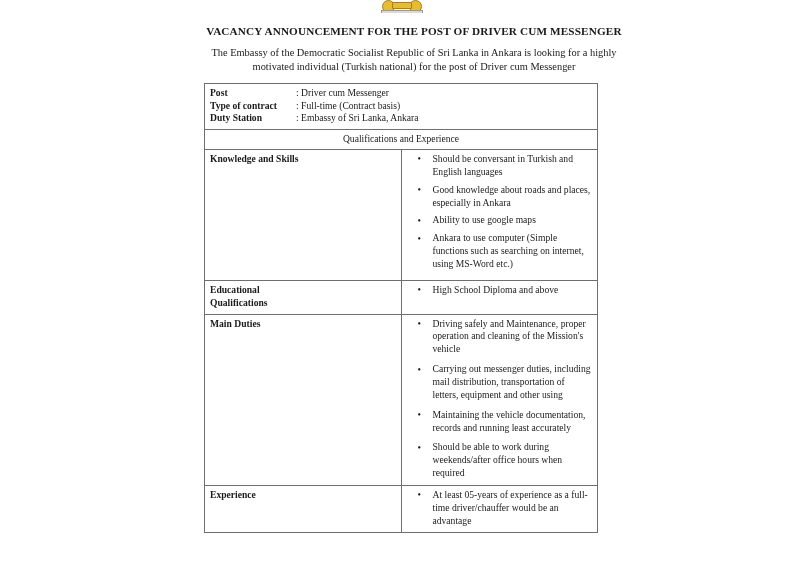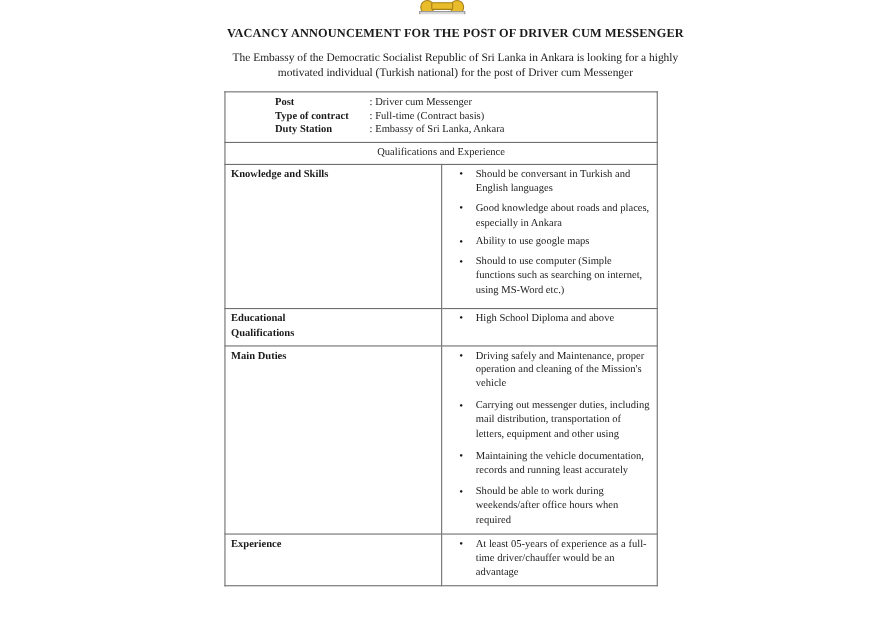--- a/index.html
+++ b/index.html
@@ -104,21 +104,21 @@
   table.vac td {
     border: 1px solid #6f6f6f;
     vertical-align: top;
     font-size: 9.6px;
     line-height: 1.3;
     padding: 3px 5px 4px 5px;
   }
   td.col-label { width: 109px; }
   td.col-body  { width: 285px; }
 
-  .kv-row { white-space: nowrap; margin-left: 40px; }
+  .kv-row { white-space: nowrap; }
   .kv-row .k {
     display: inline-block;
     width: 86px;
     font-weight: bold;
   }
   .kv-row .v { display: inline-block; }
 
   td.section-head {
     text-align: center;
     font-weight: normal;
@@ -197,21 +197,21 @@
 
         <tr>
           <td class="col-label">
             <span class="lbl">Knowledge and Skills</span>
           </td>
           <td class="col-body">
             <ul class="bl tight">
               <li>Should be conversant in Turkish and English languages</li>
               <li>Good knowledge about roads and places, especially in Ankara</li>
               <li>Ability to use google maps</li>
-              <li>Should to use computer (Simple functions such as searching on internet, using MS-Word etc.)</li>
+              <li>Ankara to use computer (Simple functions such as searching on internet, using MS-Word etc.)</li>
             </ul>
           </td>
         </tr>
 
         <tr>
           <td class="col-label">
             <span class="lbl">Educational</span>
             <span class="lbl">Qualifications</span>
           </td>
           <td class="col-body">

